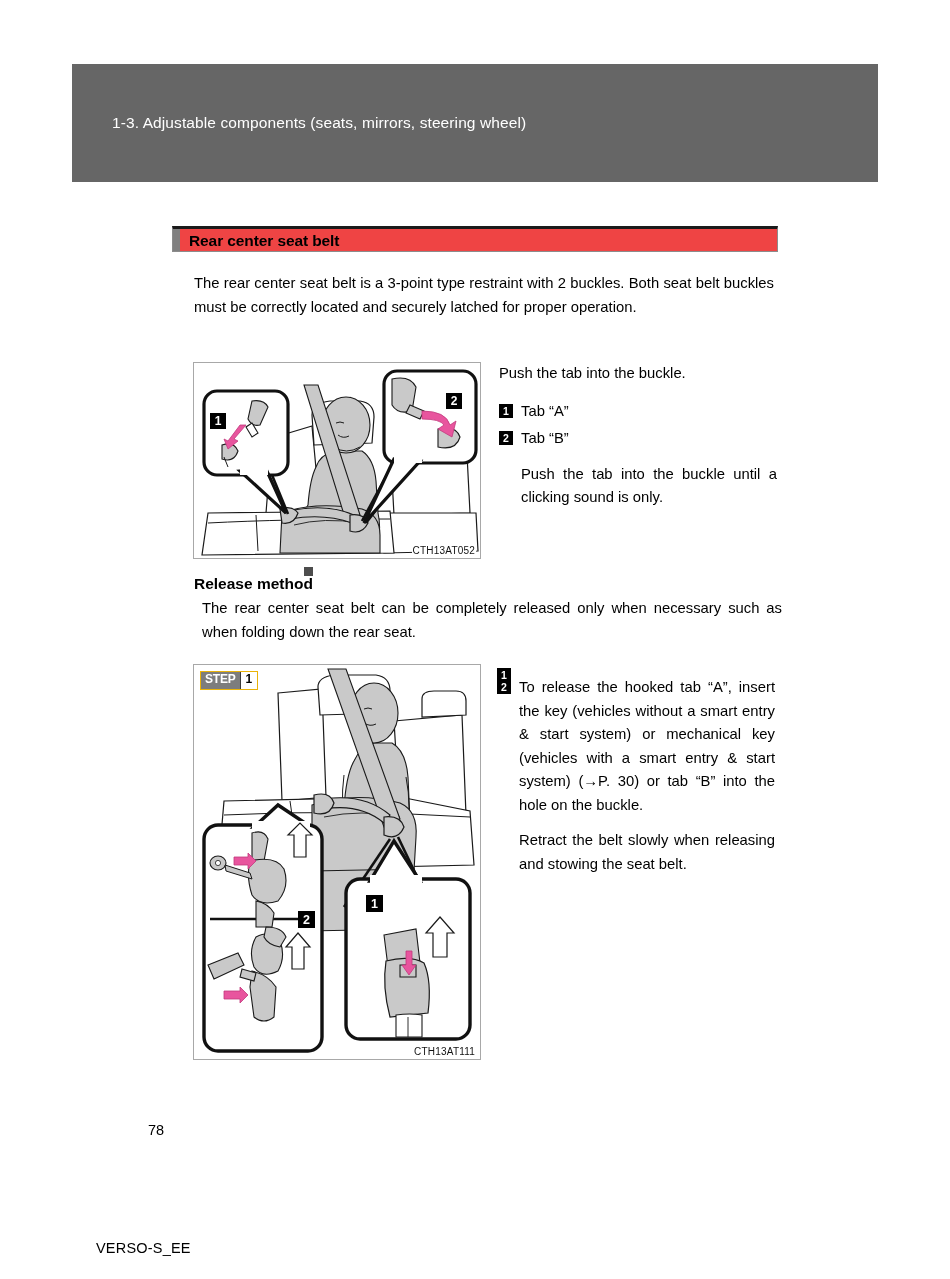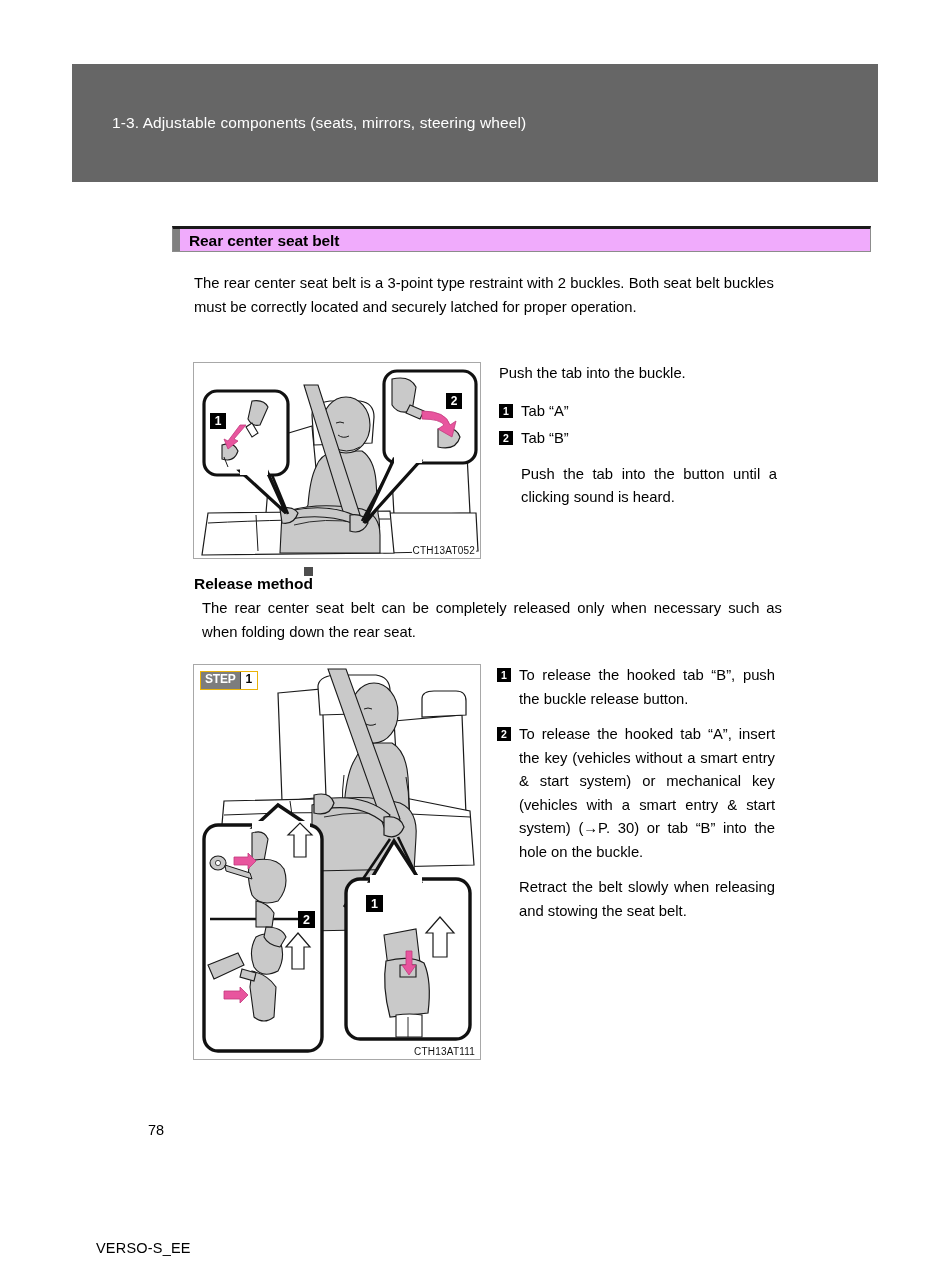--- a/index.html
+++ b/index.html
@@ -34,26 +34,26 @@
     color: #ffffff;
     letter-spacing: 0.1px;
     white-space: nowrap;
   }
 
   
   #section-title-bar {
     position: absolute;
     left: 172px;
     top: 226px;
-    width: 699px;
+    width: 606px;
     height: 26px;
     border: 1px solid #8c8c8c;
     border-top: 3px solid #1a1a1a;
     box-sizing: border-box;
-    background: #f0abfc;
+    background: #ef4444;
     text-align: center;
   }
   #section-title-bar .accent-bar {
     position: absolute;
     left: 0px;
     top: 0px;
     width: 7px;
     height: 100%;
     background: #808080;
   }
@@ -323,21 +323,21 @@
 <div id="push-tab-col" class="side-col">
   <div class="lead-line">Push the tab into the buckle.</div>
   <div class="num-item">
     <span class="badge">1</span>
     <span>Tab “A”</span>
   </div>
   <div class="num-item">
     <span class="badge">2</span>
     <span>Tab “B”</span>
   </div>
-  <div class="sub-note">Push the tab into the button until a clicking sound is heard.</div>
+  <div class="sub-note">Push the tab into the buckle until a clicking sound is only.</div>
 </div>
 
 <div id="release-method-heading">
   <span class="sq-bullet"></span>
   <span>Release method</span>
 </div>
 
 <div id="release-paragraph" class="body-par">The rear center seat belt can be completely released only when necessary such as when folding down the rear seat.</div>
 
 <div id="figure-2" class="figure-frame">
@@ -445,21 +445,20 @@
 
       <path d="M232 268 L246 252 L260 268 L253 268 L253 292 L239 292 L239 268 Z" fill="#ffffff" stroke="#1a1a1a" stroke-width="1.2"></path>
     </g>
   </svg>
   <div class="fig-caption">CTH13AT111</div>
 </div>
 
 <div id="release-steps-col" class="side-col">
   <div class="num-item tall">
     <span class="badge">1</span>
-    <span>To release the hooked tab “B”, push the buckle release button.</span>
   </div>
   <div class="num-item">
     <span class="badge">2</span>
     <span>To release the hooked tab “A”, insert the key (vehicles without a smart entry &amp; start system) or mechanical key (vehicles with a smart entry &amp; start system) (→P. 30) or tab “B” into the hole on the buckle.</span>
   </div>
   <div class="sub-note">Retract the belt slowly when releasing and stowing the seat belt.</div>
 </div>
 
 <div id="page-number">78</div>
 <div id="doc-code">VERSO-S_EE</div>

